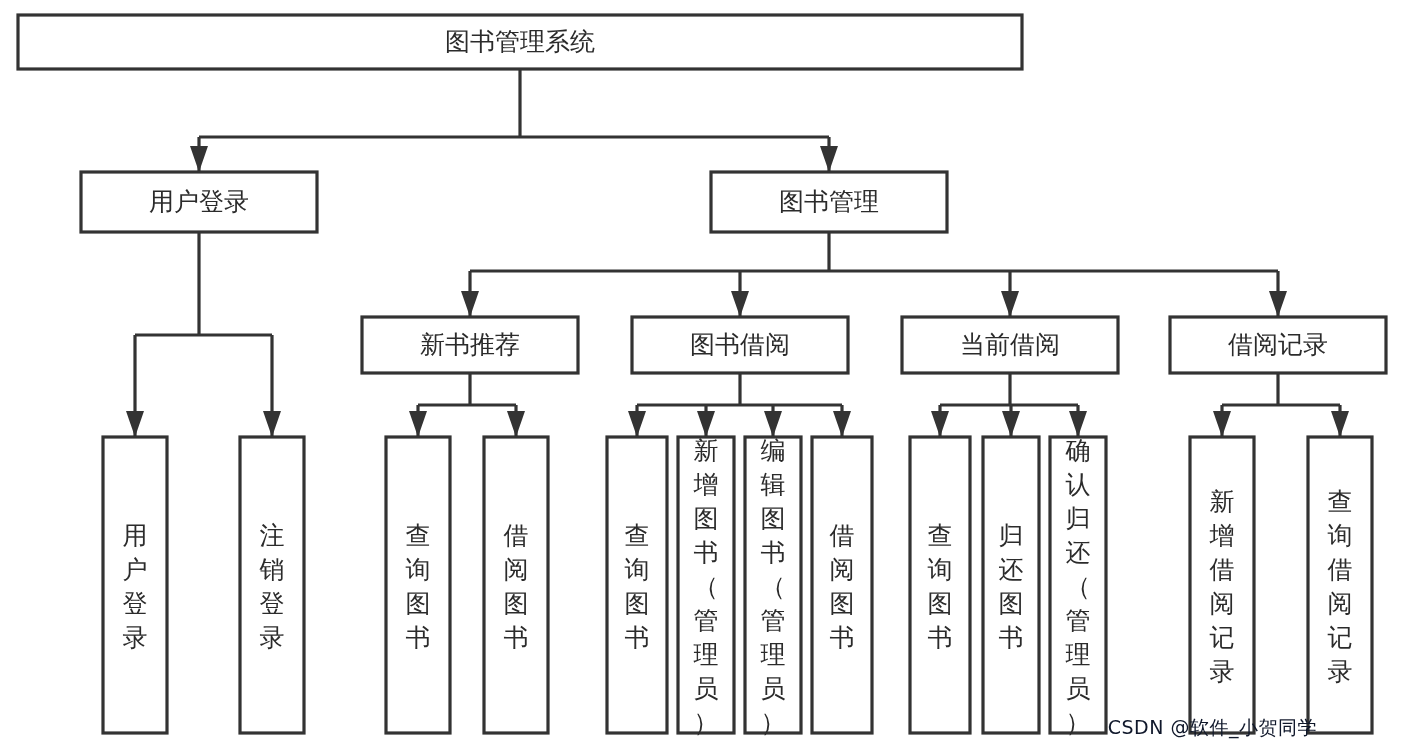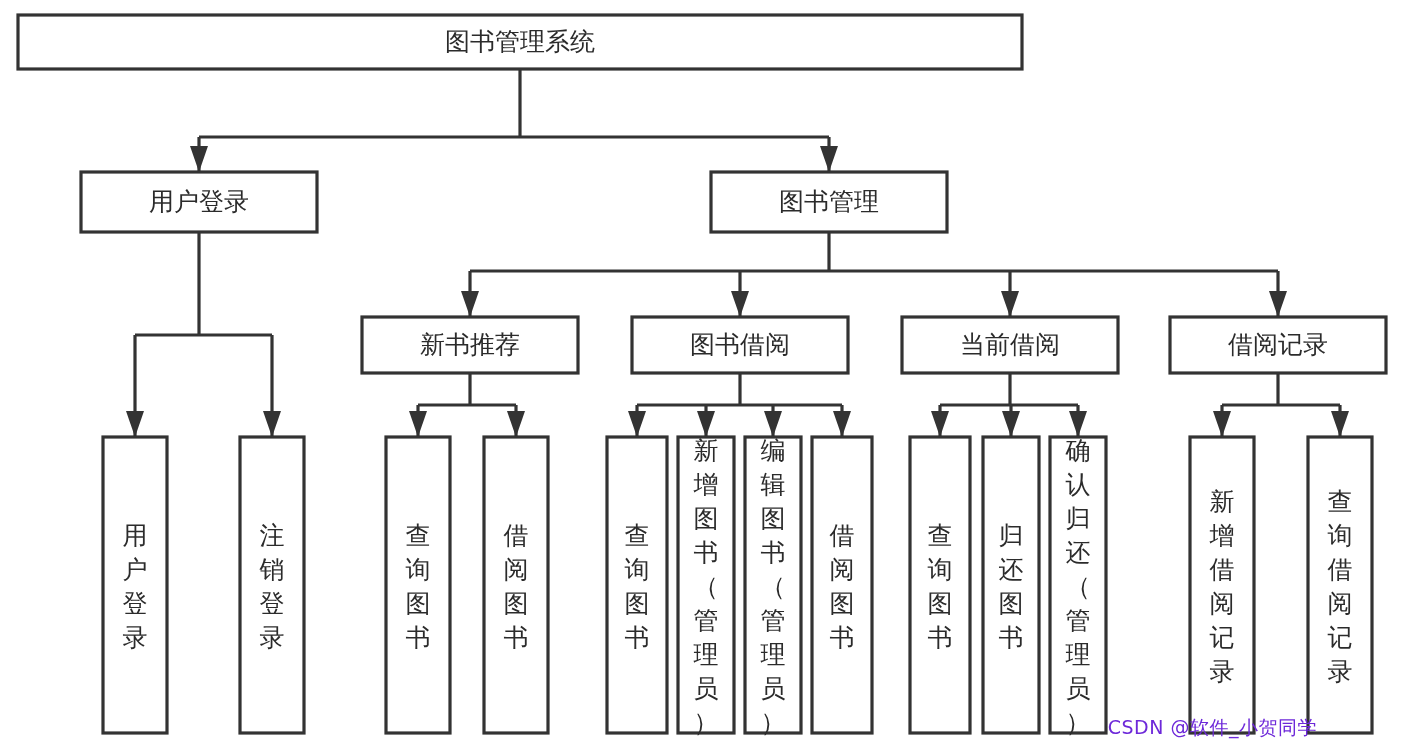--- a/index.html
+++ b/index.html
@@ -55,21 +55,21 @@
     font-family: "DejaVu Sans", "Liberation Sans", sans-serif;
     font-size: 25px;
     text-anchor: middle;
   }
   .watermark {
     position: absolute;
     right: 8px;
     bottom: 6px;
     font-family: "DejaVu Sans", "Liberation Sans", sans-serif;
     font-size: 19px;
-    color: #6d28d9;
+    color: #0f172a;
     letter-spacing: 0.5px;
     white-space: nowrap;
     pointer-events: none;
   }
 </style>
 </head>
 <body>
 
 <div id="diagram-root">
   <svg id="tree-svg" viewBox="0 0 1405 747">

